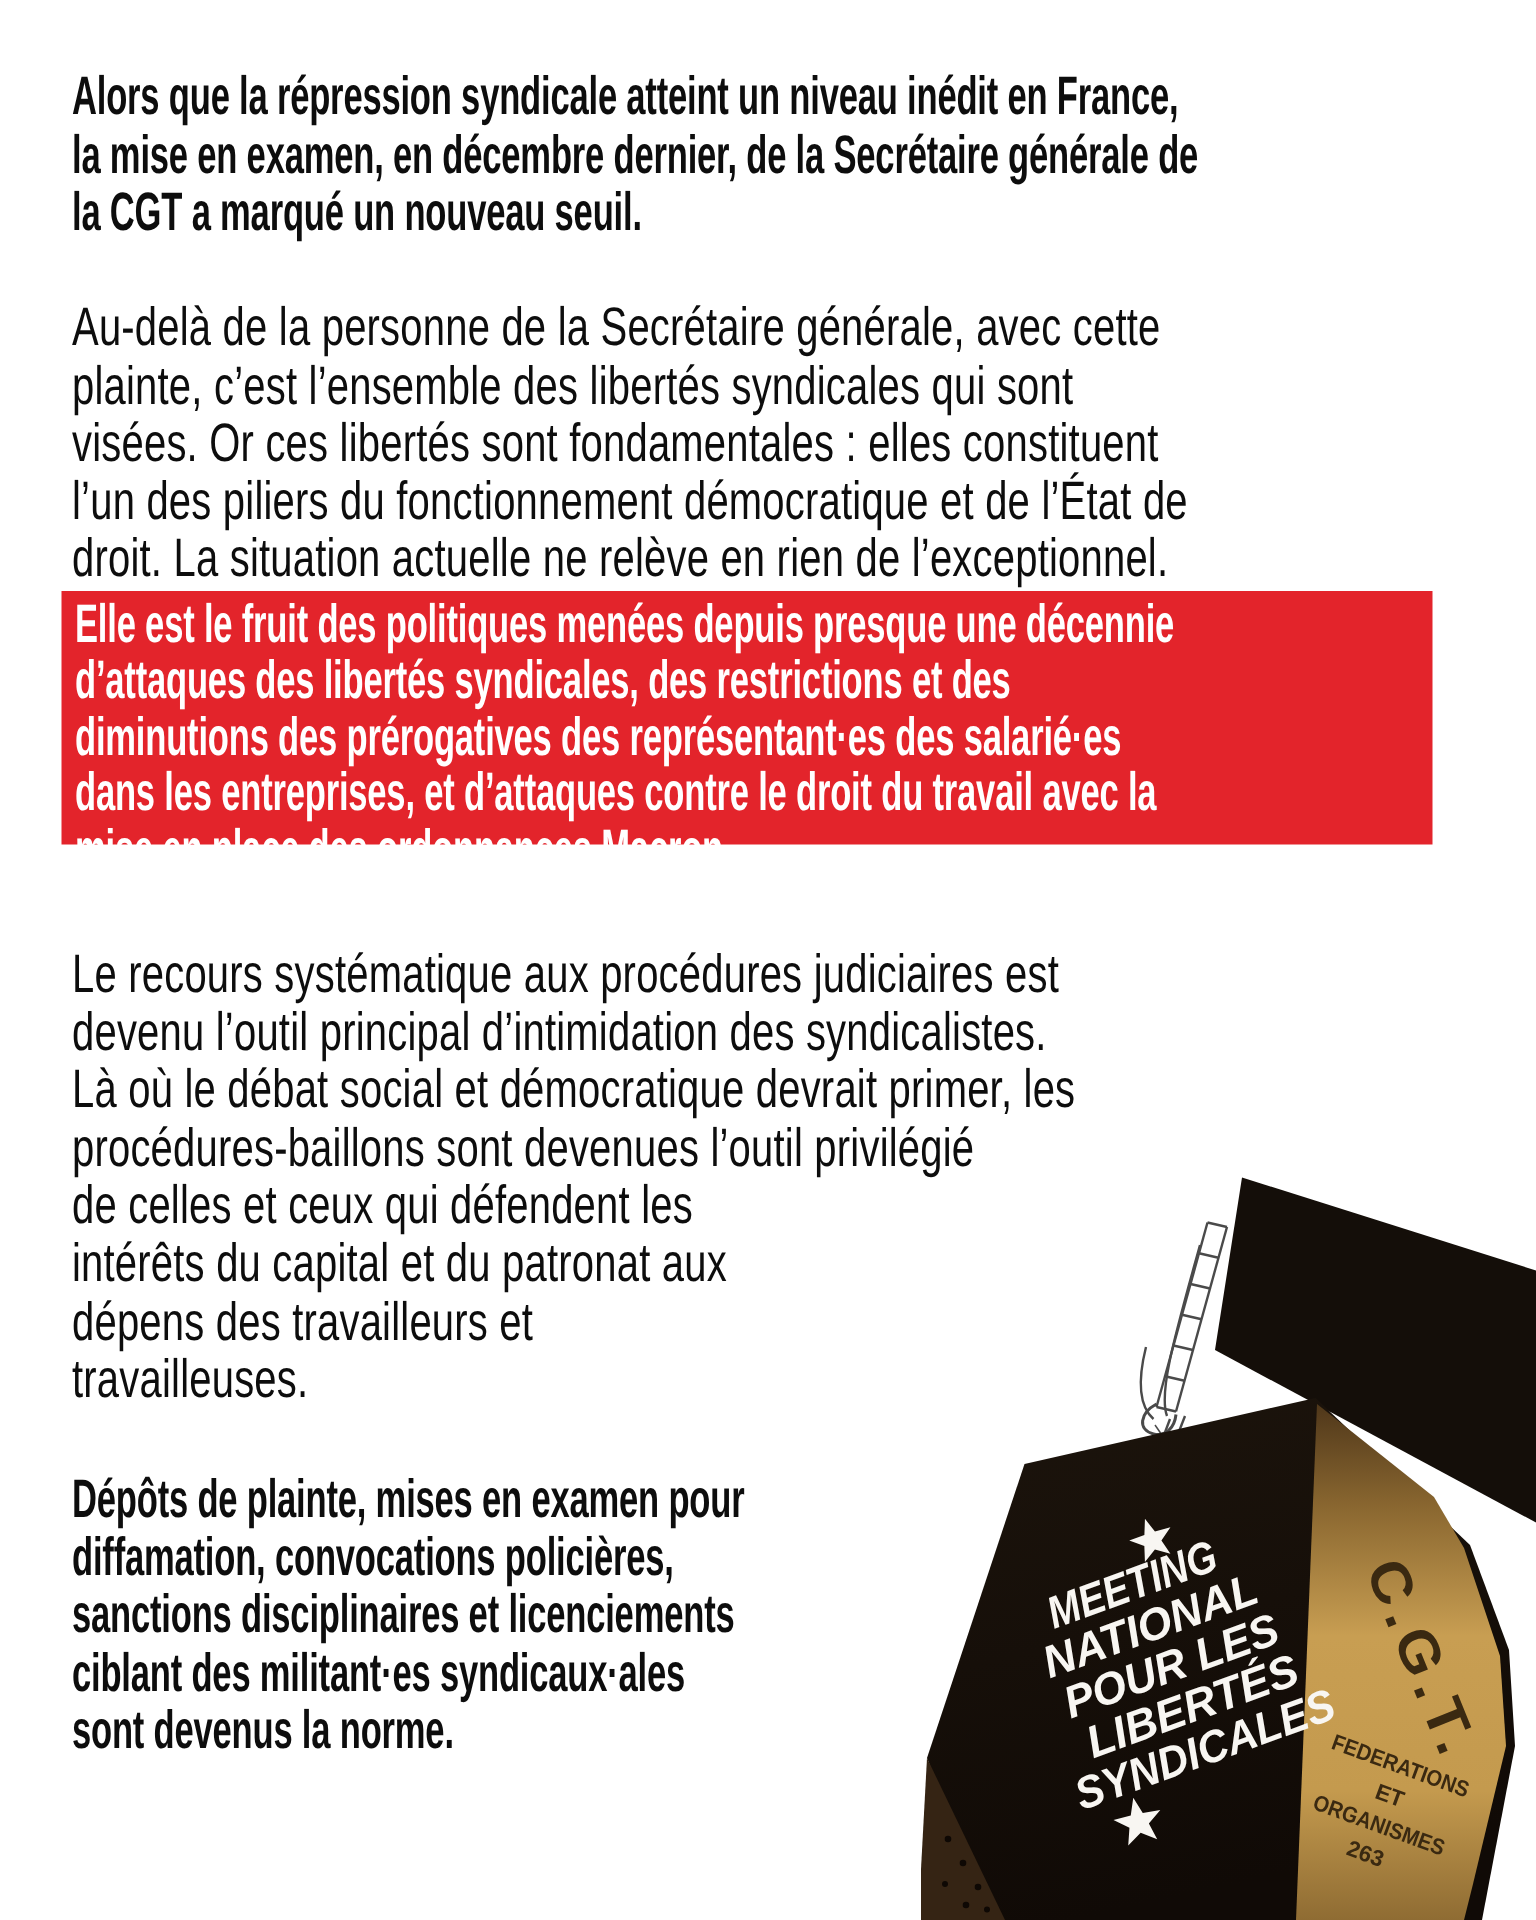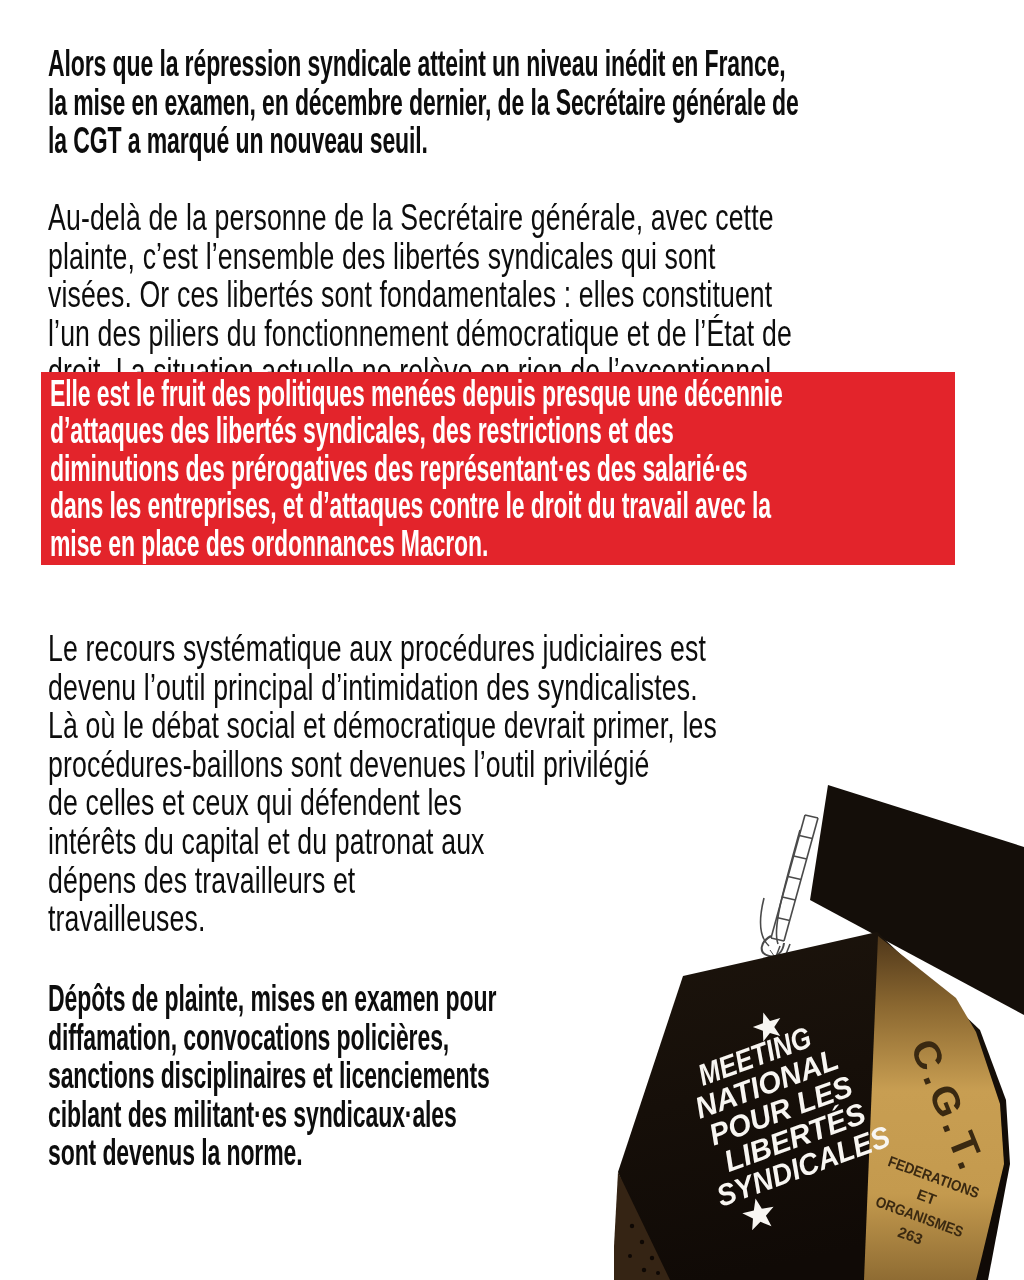--- a/index.html
+++ b/index.html
@@ -13,21 +13,21 @@
   }
   .p-bold{
     font-size:36px;font-weight:700;line-height:38.6px;
     transform:scaleX(0.64);letter-spacing:-0.2px;
   }
   .p-reg{
     font-size:36px;font-weight:400;line-height:38.6px;
     transform:scaleX(0.74);letter-spacing:0.2px;
   }
   #highlight-block{
-    position:absolute;left:41px;top:372px;width:914px;height:193px;
+    position:absolute;left:41px;top:394px;width:914px;height:169px;
     background:var(--highlight-bg,#e3242b);
   }
   #highlight-block .para{
     position:relative;left:9px;top:3px;
     color:var(--highlight-text,#ffffff);line-height:37.4px;
   }
   #photo{position:absolute;left:614px;top:778px;width:410px;height:502px;}
   svg text{font-family:"Liberation Sans",sans-serif;}
   .banner-line{
     font-style:italic;font-weight:700;font-size:30px;

